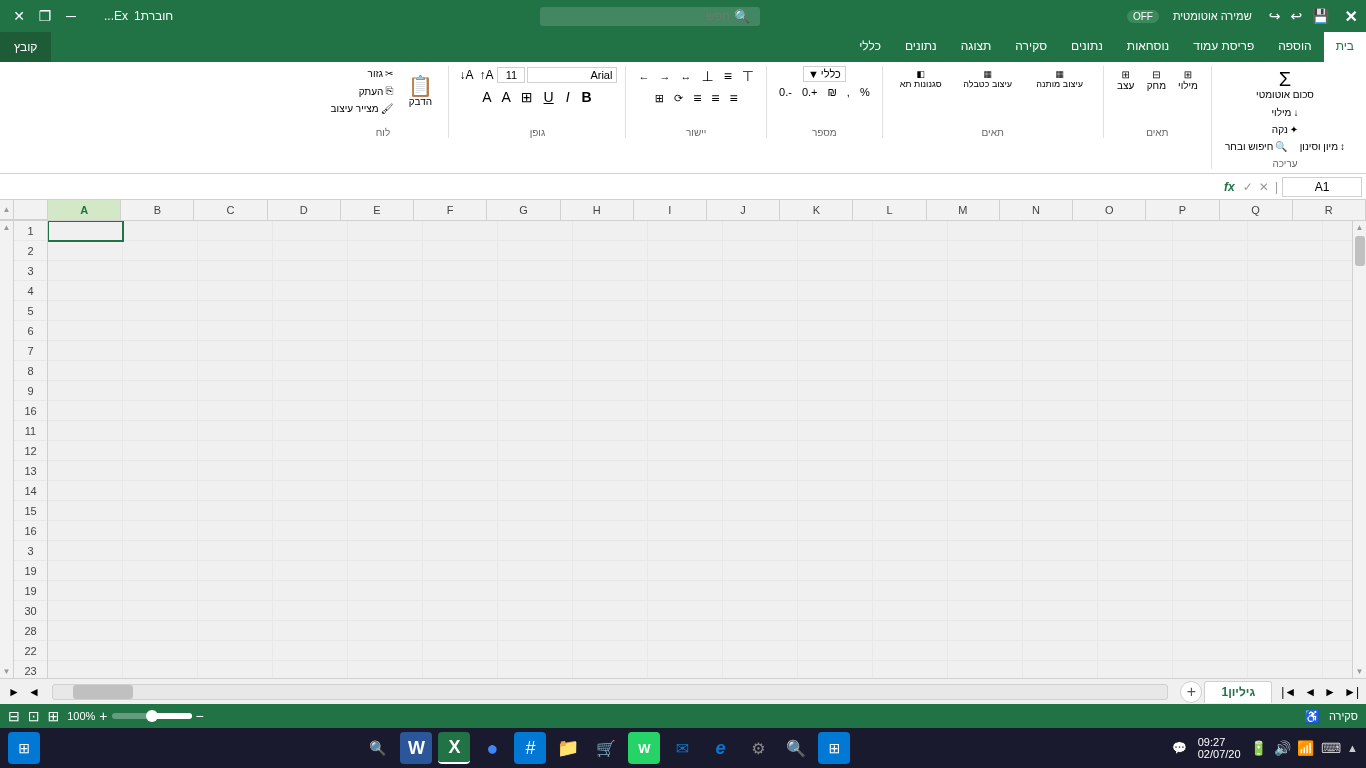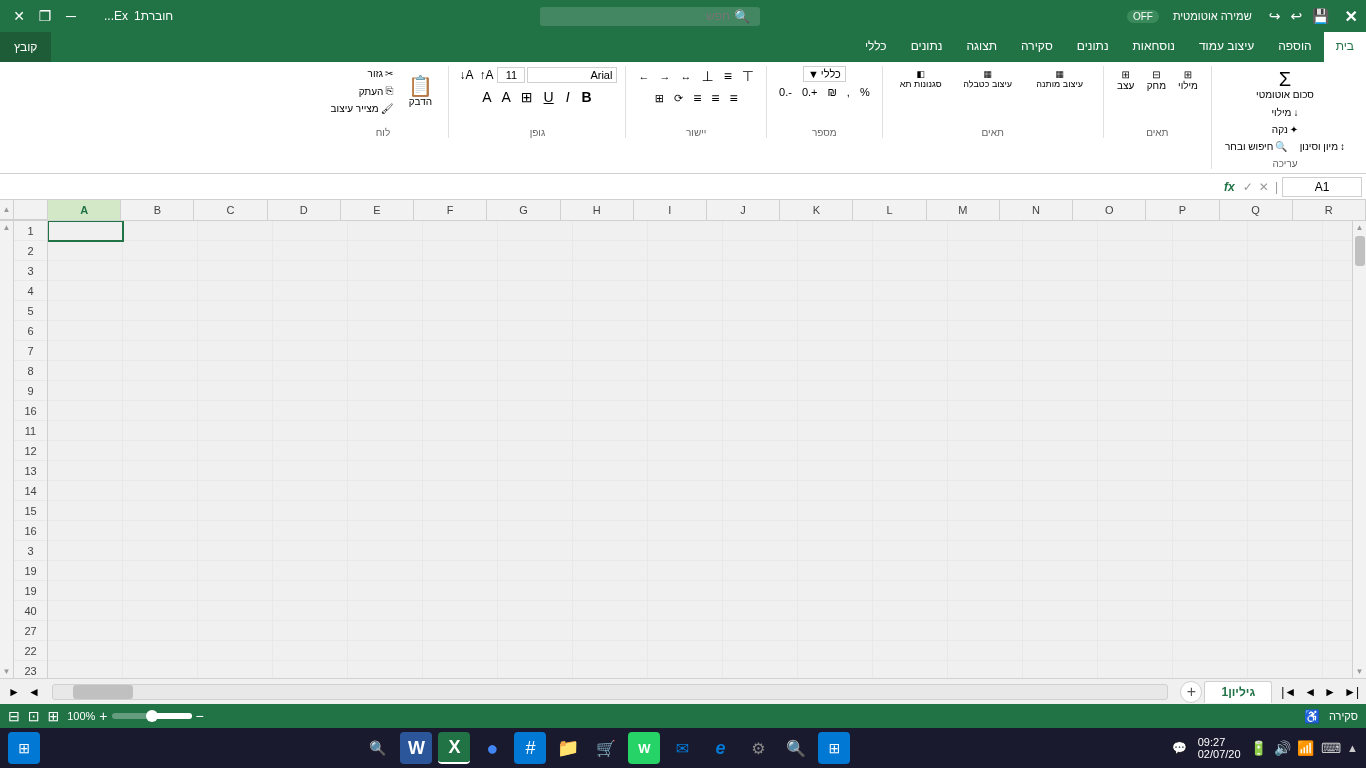--- a/index.html
+++ b/index.html
@@ -369,21 +369,21 @@
         <div class="win-btn">❐</div>
         <div class="win-btn close">✕</div>
       </div>
     </div>
   </div>
 
   <div id="file-tab">
     <div class="menu-tabs">
       <div class="menu-tab active">בית</div>
       <div class="menu-tab">הוספה</div>
-      <div class="menu-tab">עיצוב עמוד</div>
+      <div class="menu-tab">פריסת עמוד</div>
       <div class="menu-tab">נוסחאות</div>
       <div class="menu-tab">נתונים</div>
       <div class="menu-tab">סקירה</div>
       <div class="menu-tab">תצוגה</div>
       <div class="menu-tab">נתונים</div>
       <div class="menu-tab">כללי</div>
     </div>
     <div class="file-btn">קובץ</div>
   </div>
 
@@ -595,22 +595,22 @@
             <div class="row-num">16</div>
             <div class="row-num">11</div>
             <div class="row-num">12</div>
             <div class="row-num">13</div>
             <div class="row-num">14</div>
             <div class="row-num">15</div>
             <div class="row-num">16</div>
             <div class="row-num">3</div>
             <div class="row-num">19</div>
             <div class="row-num">19</div>
-            <div class="row-num">40</div>
-            <div class="row-num">27</div>
+            <div class="row-num">30</div>
+            <div class="row-num">28</div>
             <div class="row-num">22</div>
             <div class="row-num">23</div>
           </div>
       </div>
 
       <div id="grid-cells">
         <div id="cells-container">
             <div class="grid-row">
               <div class="cell active" style="width: 75px; min-width: 75px;"></div>
               <div class="cell" style="width: 75px; min-width: 75px;"></div>

